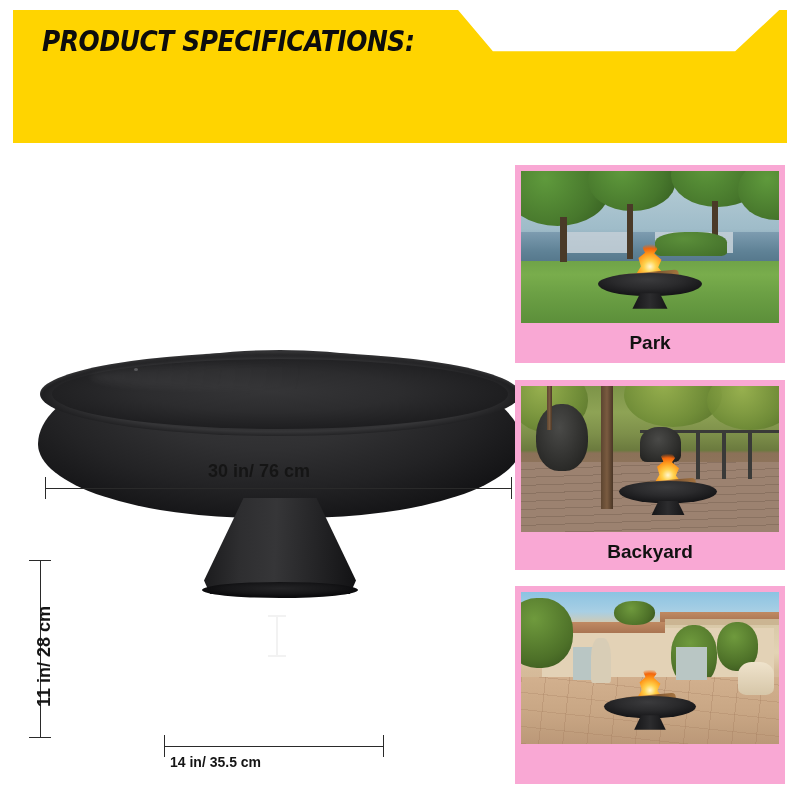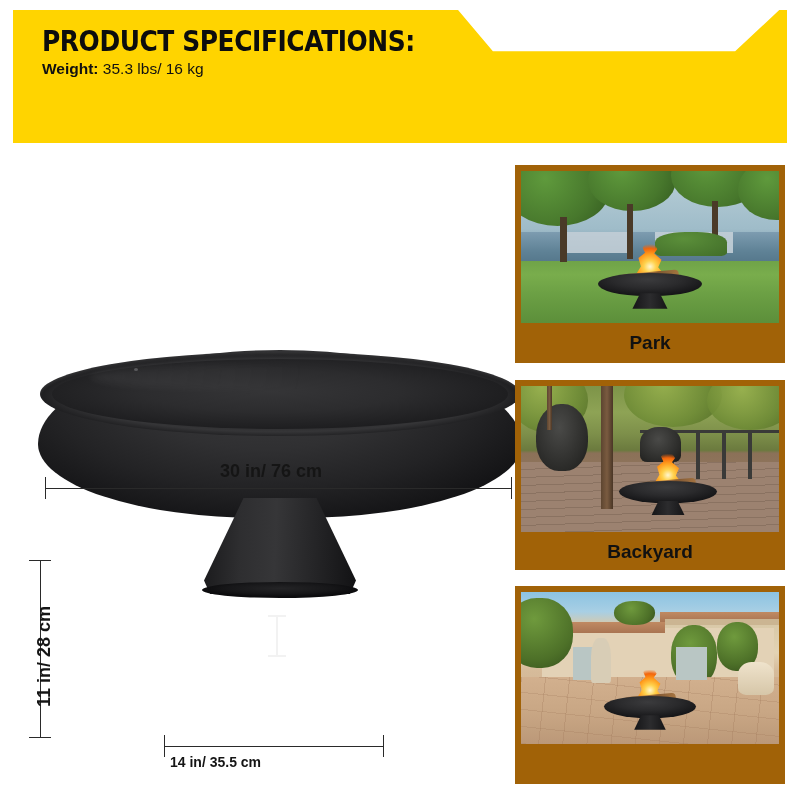--- a/index.html
+++ b/index.html
@@ -34,20 +34,21 @@
               99.0% 0%,
               100% 0%,
               100% 100%,
               0% 100%);
   }
   #spec-banner-content {
     position: absolute;
     left: 29px;
     top: 16px;
     right: 0;
+    font-style: italic;
   }
   #spec-title {
     font-family: "DejaVu Sans", sans-serif;
     font-size: 29px;
     font-weight: bold;
     letter-spacing: -0.5px;
     color: #0d0d0d;
     line-height: 1.05;
     transform: scaleX(0.86);
     transform-origin: left center;
@@ -178,21 +179,21 @@
     font-size: 17px;
     font-weight: bold;
     color: #151515;
     white-space: nowrap;
   }
 
   
   #dim-top-line   { left: 45px;  top: 338px; width: 467px; }
   #dim-top-tick-l { left: 45px;  top: 327px; }
   #dim-top-tick-r { left: 511px; top: 327px; }
-  #dim-top-label  { left: 220px; top: 311px; font-size: 18px; }
+  #dim-top-label  { left: 208px; top: 311px; font-size: 18px; }
 
   
   #dim-left-line    { left: 40px; top: 410px; height: 178px; }
   #dim-left-tick-t  { left: 29px; top: 410px; }
   #dim-left-tick-b  { left: 29px; top: 587px; }
   #dim-left-label {
     left: -36px;
     top: 496px;
     width: 160px;
     text-align: center;
@@ -233,21 +234,21 @@
     font-weight: bold;
     color: #ffffff;
     white-space: nowrap;
   }
 
   
   .scene-card {
     position: absolute;
     left: 515px;
     width: 270px;
-    background: #a16207;
+    background: #f9a8d4;
     padding: 6px 6px 0 6px;
   }
   #scene-card-0 { top: 165px;  height: 198px; }
   #scene-card-1 { top: 380px;  height: 190px; }
   #scene-card-2 { top: 586px;  height: 198px; }
 
   .scene-photo {
     position: relative;
     width: 258px;
     height: 152px;
@@ -370,23 +371,20 @@
   }
 </style>
 </head>
 <body>
 
 <div id="spec-banner">
   <div id="spec-banner-shape"></div>
   <div id="spec-banner-content">
     <div id="spec-title">PRODUCT SPECIFICATIONS:</div>
 
-    <div class="spec-line">
-      <span class="spec-key">Weight:</span><span class="spec-val"> 35.3 lbs/ 16 kg</span>
-    </div>
 
   </div>
 </div>
 
 <div id="product-area">
 
   <div id="firebowl">
     <div id="bowl-body"></div>
     <div id="bowl-rim"></div>
     <div id="bowl-inner"></div>

